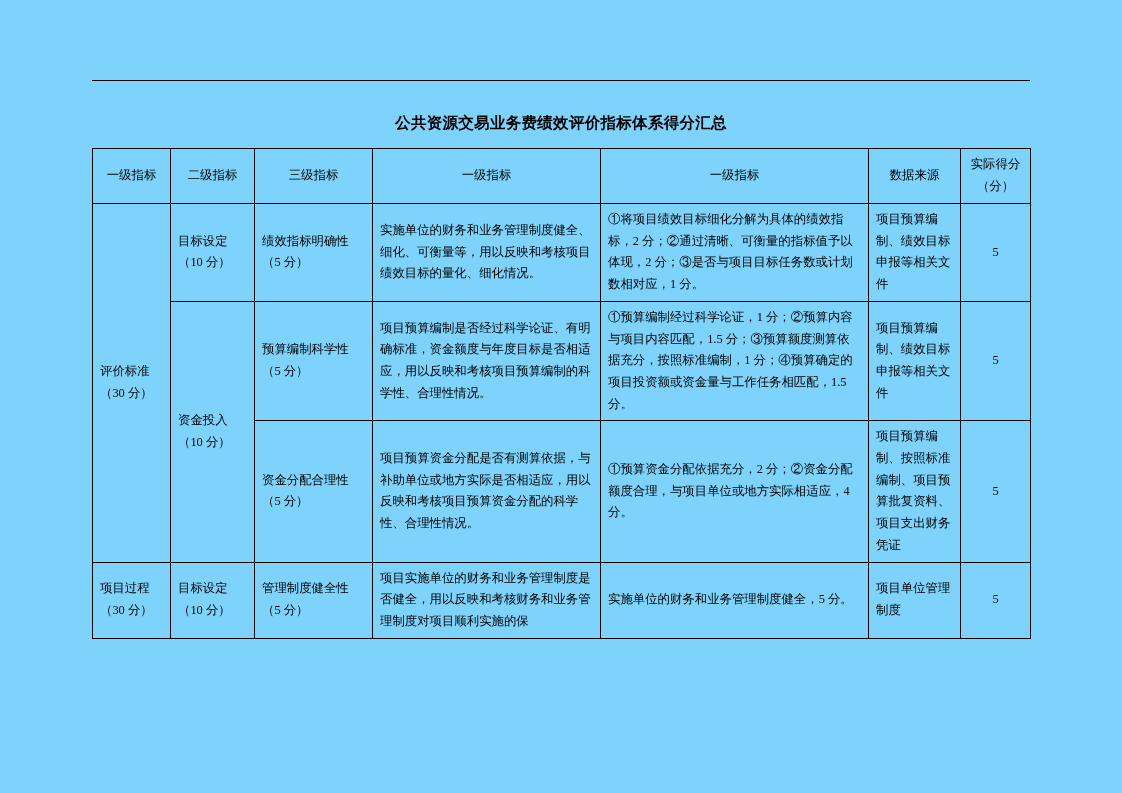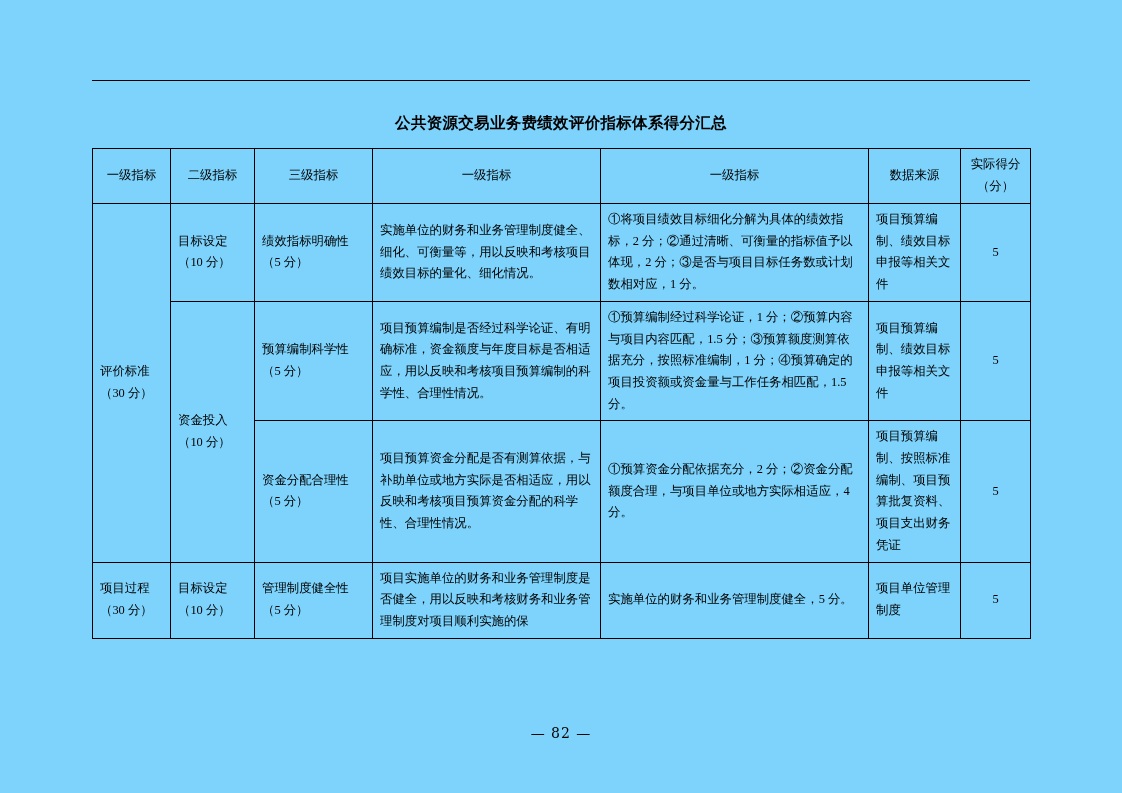--- a/index.html
+++ b/index.html
@@ -179,15 +179,14 @@
           <div>（5 分）</div>
         </td>
         <td class="c-left">项目实施单位的财务和业务管理制度是否健全，用以反映和考核财务和业务管理制度对项目顺利实施的保</td>
         <td class="c-left">实施单位的财务和业务管理制度健全，5 分。</td>
         <td class="c-left cell-narrow">项目单位管理制度</td>
         <td class="score">5</td>
       </tr>
     </tbody>
   </table>
 
-  <div class="pagenum">— 82 —</div>
 
 </div>
 
 </body></html>

